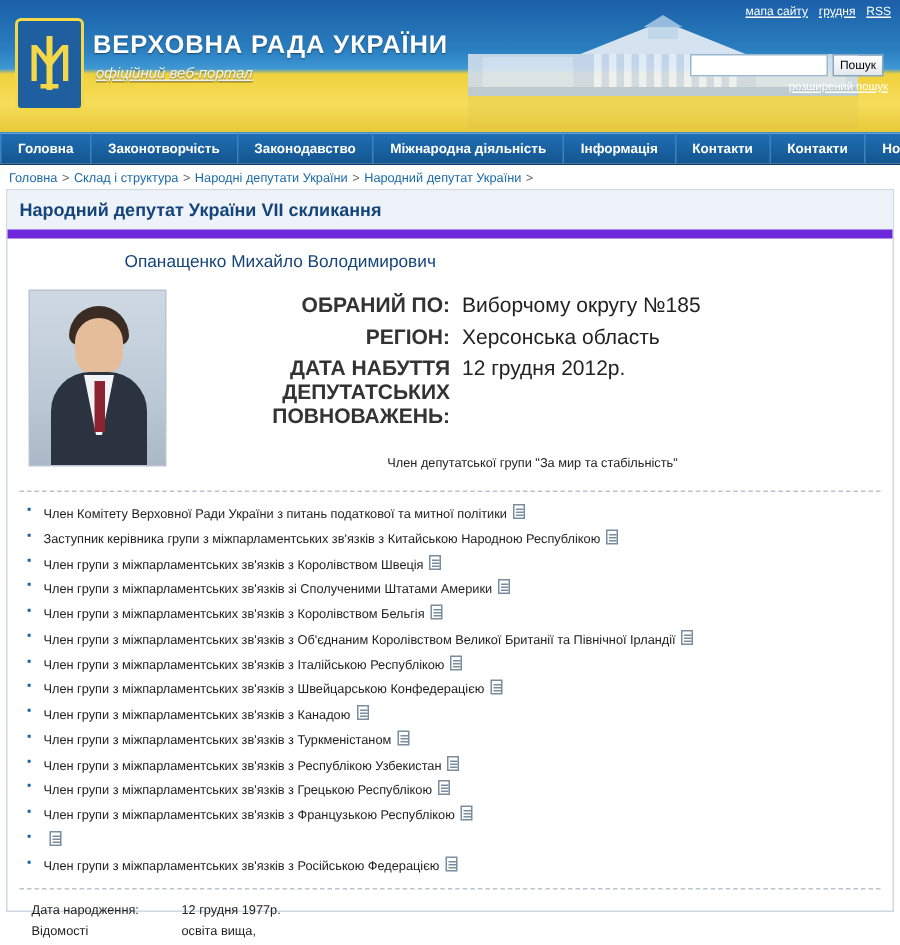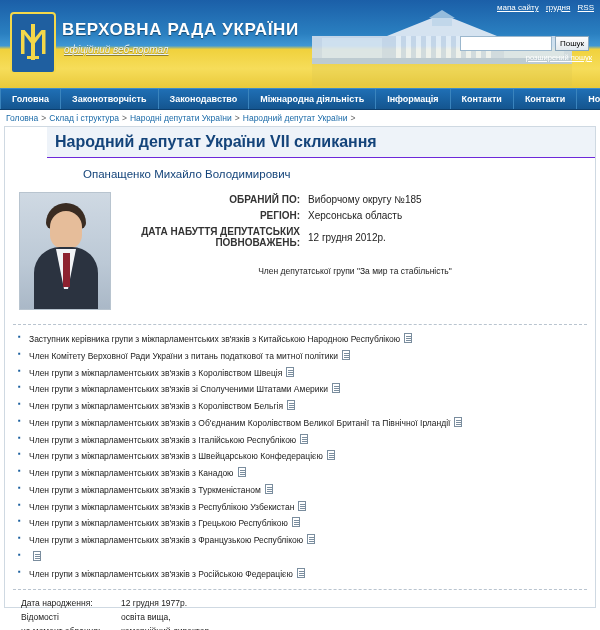--- a/index.html
+++ b/index.html
@@ -93,23 +93,23 @@
 
   
   .content {
     margin:0 4px; border:1px solid #cfd9e2; border-top:1px solid #cfd9e2;
     background:#ffffff;
     height:482px;
     position:relative;
   }
   .page-title-bar {
     background:#eef3f9;
-    border-bottom:1px solid #6d28d9;
+    border-bottom:6px solid #6d28d9;
     padding:6px 8px;
-    font-size:16px; font-weight:bold; color:#14447a;margin-left:42px;
+    font-size:12px; font-weight:bold; color:#14447a;
   }
 
   .mp-head {
     padding:10px 8px 0 8px;
   }
   .mp-name {
     text-align:left; font-size:11.5px; font-weight:normal; color:#14447a;
     margin-left:70px; margin-bottom:12px;
   }
   .mp-flex { display:flex; }
@@ -118,21 +118,21 @@
     background:linear-gradient(to bottom,#cfd9e3 0%, #bcc9d6 60%, #aab8c7 100%);
     position:relative; overflow:hidden; flex:0 0 auto;
   }
   .photo .hair { position:absolute; left:26px; top:10px; width:40px; height:26px; background:#3a2c22; border-radius:20px 20px 6px 6px; }
   .photo .face { position:absolute; left:30px; top:18px; width:32px; height:38px; background:#e6bd9a; border-radius:16px 16px 14px 14px; }
   .photo .body { position:absolute; left:14px; top:54px; width:64px; height:64px; background:#2b3340; border-radius:26px 26px 0 0; }
   .photo .shirt { position:absolute; left:36px; top:56px; width:20px; height:40px; background:#f2f4f7; clip-path:polygon(0 0,100% 0,60% 100%,40% 100%); }
   .photo .tie { position:absolute; left:43px; top:60px; width:7px; height:34px; background:#8d2230; }
 
   .mp-info { flex:1 1 auto; padding-top:2px; }
-  .info-row { display:flex; font-size:10px; margin-bottom:5px;align-items:center; }
+  .info-row { display:flex; font-size:14px; margin-bottom:5px; }
   .info-label { width:185px; text-align:right; padding-right:8px; color:#333; font-weight:bold; }
   .info-val { color:#222; }
   .group-note { margin-top:18px; text-align:center; font-size:8.5px; color:#222; }
 
   .divider { border-top:1px dashed #b9c4cf; margin:14px 8px 8px 8px; }
 
   .memb-list { margin:0; padding:0 8px 0 24px; list-style:none; }
   .memb-list li {
     font-size:8.5px; color:#222; margin-bottom:5px; position:relative; line-height:1.15;
   }
@@ -275,22 +275,22 @@
             <div class="info-val">12 грудня 2012р.</div>
           </div>
           <div class="group-note">Член депутатської групи "За мир та стабільність"</div>
         </div>
       </div>
     </div>
 
     <div class="divider"></div>
 
     <ul class="memb-list">
+      <li><span>Член Комітету Верховної Ради України з питань податкової та митної політики</span><span class="doc-icon"></span></li>
       <li><span>Заступник керівника групи з міжпарламентських зв'язків з Китайською Народною Республікою</span><span class="doc-icon"></span></li>
-      <li><span>Член Комітету Верховної Ради України з питань податкової та митної політики</span><span class="doc-icon"></span></li>
       <li><span>Член групи з міжпарламентських зв'язків з Королівством Швеція</span><span class="doc-icon"></span></li>
       <li><span>Член групи з міжпарламентських зв'язків зі Сполученими Штатами Америки</span><span class="doc-icon"></span></li>
       <li><span>Член групи з міжпарламентських зв'язків з Королівством Бельгія</span><span class="doc-icon"></span></li>
       <li><span>Член групи з міжпарламентських зв'язків з Об'єднаним Королівством Великої Британії та Північної Ірландії</span><span class="doc-icon"></span></li>
       <li><span>Член групи з міжпарламентських зв'язків з Італійською Республікою</span><span class="doc-icon"></span></li>
       <li><span>Член групи з міжпарламентських зв'язків з Швейцарською Конфедерацією</span><span class="doc-icon"></span></li>
       <li><span>Член групи з міжпарламентських зв'язків з Канадою</span><span class="doc-icon"></span></li>
       <li><span>Член групи з міжпарламентських зв'язків з Туркменістаном</span><span class="doc-icon"></span></li>
       <li><span>Член групи з міжпарламентських зв'язків з Республікою Узбекистан</span><span class="doc-icon"></span></li>
       <li><span>Член групи з міжпарламентських зв'язків з Грецькою Республікою</span><span class="doc-icon"></span></li>

